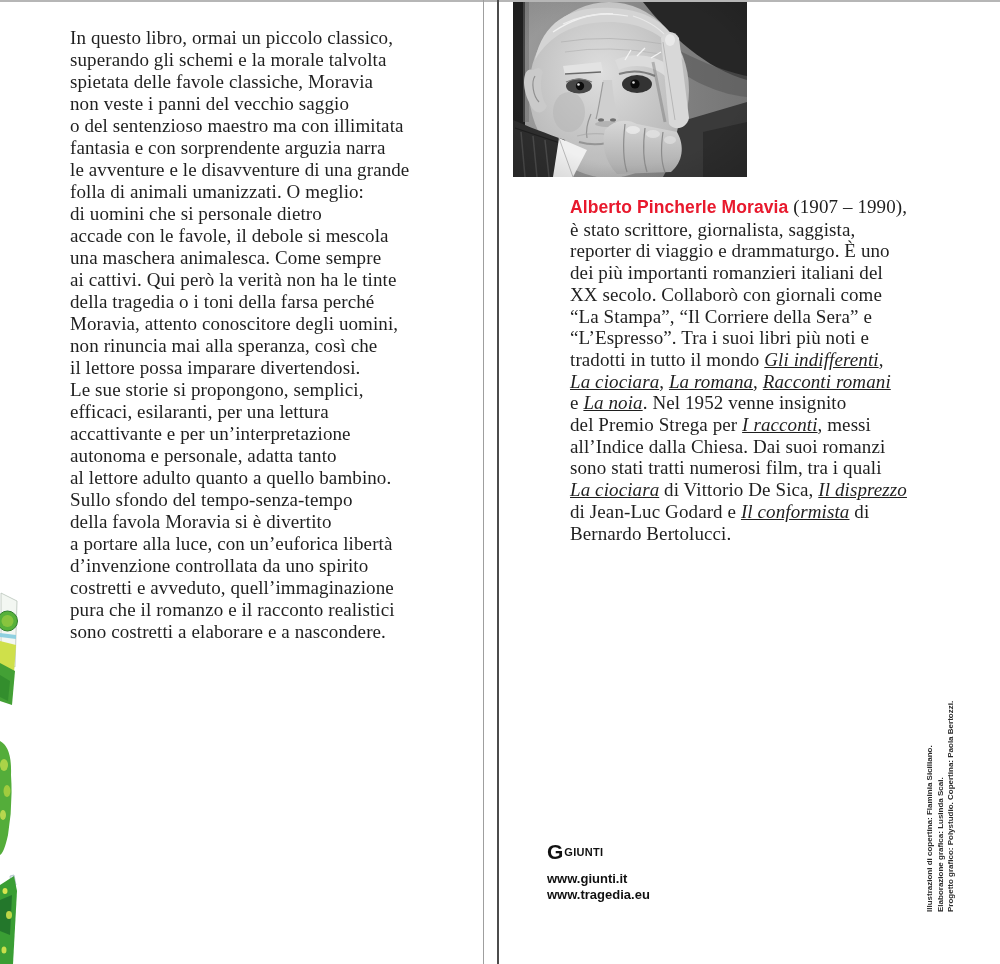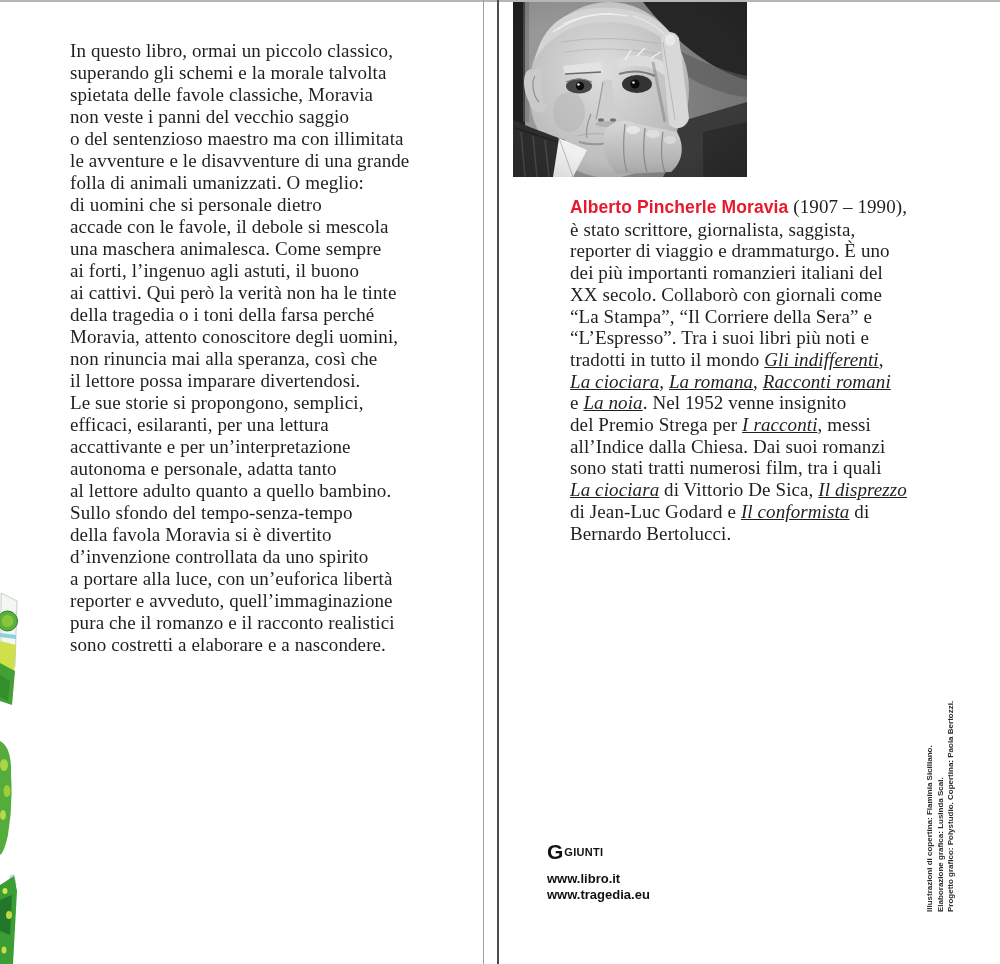--- a/index.html
+++ b/index.html
@@ -8,21 +8,21 @@
     background:#ffffff;
     position:relative;
     overflow:hidden;
     font-family:"Liberation Serif", serif;
     color:#1f1f1f;
   }
   .top-edge { position:absolute; left:0; top:0; width:1000px; height:2px; background:#b6b6b6; }
 
   
   .blurb {
-    position:absolute; left:70px; top:40px;
+    position:absolute; left:70px; top:27px;
     font-size:19px; line-height:22px; letter-spacing:0.1px;
   }
   .tline { white-space:pre; }
 
   
   .fold-a { position:absolute; left:483px; top:0; width:1px; height:964px; background:#9f9f9f; }
   .fold-b { position:absolute; left:497px; top:0; width:2px; height:964px; background:#4c4c4c; }
 
   
   .photo { position:absolute; left:513px; top:2px; width:234px; height:175px; }
@@ -63,41 +63,41 @@
 
 <div class="top-edge"></div>
 
 <div>
   <div class="blurb">
       <div class="tline"><span>In questo libro, ormai un piccolo classico,</span></div>
       <div class="tline"><span>superando gli schemi e la morale talvolta</span></div>
       <div class="tline"><span>spietata delle favole classiche, Moravia</span></div>
       <div class="tline"><span>non veste i panni del vecchio saggio</span></div>
       <div class="tline"><span>o del sentenzioso maestro ma con illimitata</span></div>
+      <div class="tline"><span>fantasia e con sorprendente arguzia narra</span></div>
       <div class="tline"><span>le avventure e le disavventure di una grande</span></div>
       <div class="tline"><span>folla di animali umanizzati. O meglio:</span></div>
       <div class="tline"><span>di uomini che si personale dietro</span></div>
       <div class="tline"><span>accade con le favole, il debole si mescola</span></div>
       <div class="tline"><span>una maschera animalesca. Come sempre</span></div>
-      <div class="tline"><span>ai forti, l’ingenuo agli astuti, il buono</span></div>
       <div class="tline"><span>ai cattivi. Qui però la verità non ha le tinte</span></div>
       <div class="tline"><span>della tragedia o i toni della farsa perché</span></div>
       <div class="tline"><span>Moravia, attento conoscitore degli uomini,</span></div>
       <div class="tline"><span>non rinuncia mai alla speranza, così che</span></div>
       <div class="tline"><span>il lettore possa imparare divertendosi.</span></div>
       <div class="tline"><span>Le sue storie si propongono, semplici,</span></div>
       <div class="tline"><span>efficaci, esilaranti, per una lettura</span></div>
       <div class="tline"><span>accattivante e per un’interpretazione</span></div>
       <div class="tline"><span>autonoma e personale, adatta tanto</span></div>
       <div class="tline"><span>al lettore adulto quanto a quello bambino.</span></div>
       <div class="tline"><span>Sullo sfondo del tempo-senza-tempo</span></div>
       <div class="tline"><span>della favola Moravia si è divertito</span></div>
+      <div class="tline"><span>a portare alla luce, con un’euforica libertà</span></div>
       <div class="tline"><span>d’invenzione controllata da uno spirito</span></div>
-      <div class="tline"><span>a portare alla luce, con un’euforica libertà</span></div>
-      <div class="tline"><span>reporter e avveduto, quell’immaginazione</span></div>
+      <div class="tline"><span>costretti e avveduto, quell’immaginazione</span></div>
       <div class="tline"><span>pura che il romanzo e il racconto realistici</span></div>
       <div class="tline"><span>sono costretti a elaborare e a nascondere.</span></div>
     </div>
 
   <div class="edge-art">
     <svg viewBox="0 0 24 409" preserveAspectRatio="none" aria-hidden="true">
 
       <polygon points="1,38 17,46 15,112 1,104" fill="#f3f7f2" stroke="#b9c4ba" stroke-width="0.8"></polygon>
       <circle cx="7.5" cy="66" r="10" fill="#57b13a" stroke="#2f7d2d" stroke-width="1"></circle>
       <circle cx="7.5" cy="66" r="6" fill="#8ec63f" opacity="0.9"></circle>
@@ -231,21 +231,21 @@
       <div class="tline"><span>di Jean-Luc Godard e </span><span class="it">Il conformista</span><span> di</span></div>
       <div class="tline"><span>Bernardo Bertolucci.</span></div>
     </div>
 
   <div class="publisher">
     <div class="logo">
       <span class="logo-g">G</span>
       <span class="logo-text">GIUNTI</span>
     </div>
     <div class="websites">
-      <div>www.libro.it</div>
+      <div>www.giunti.it</div>
       <div>www.tragedia.eu</div>
     </div>
   </div>
 
   <div class="credits">
       <div class="tline"><span>Illustrazioni di copertina: Flaminia Siciliano.</span></div>
       <div class="tline"><span>Elaborazione grafica: Lusinda Scai.</span></div>
       <div class="tline"><span>Progetto grafico: Polystudio. Copertina: Paola Bertozzi.</span></div>
     </div>
 </div>

